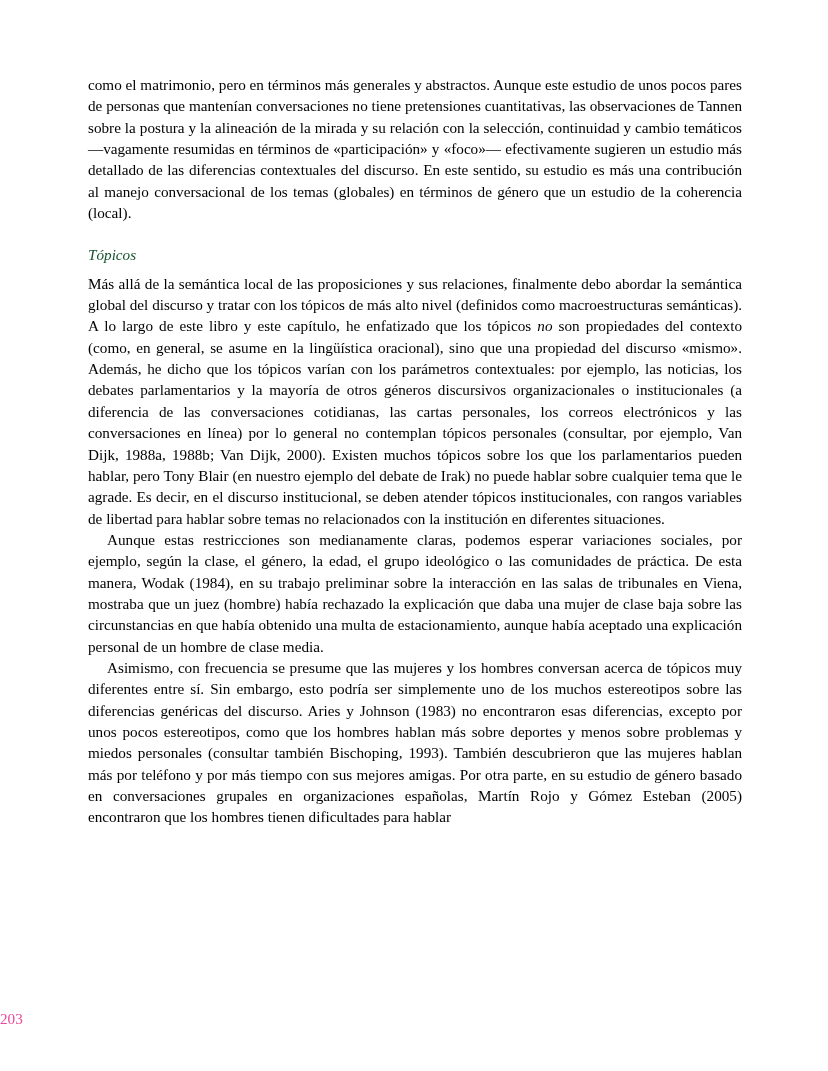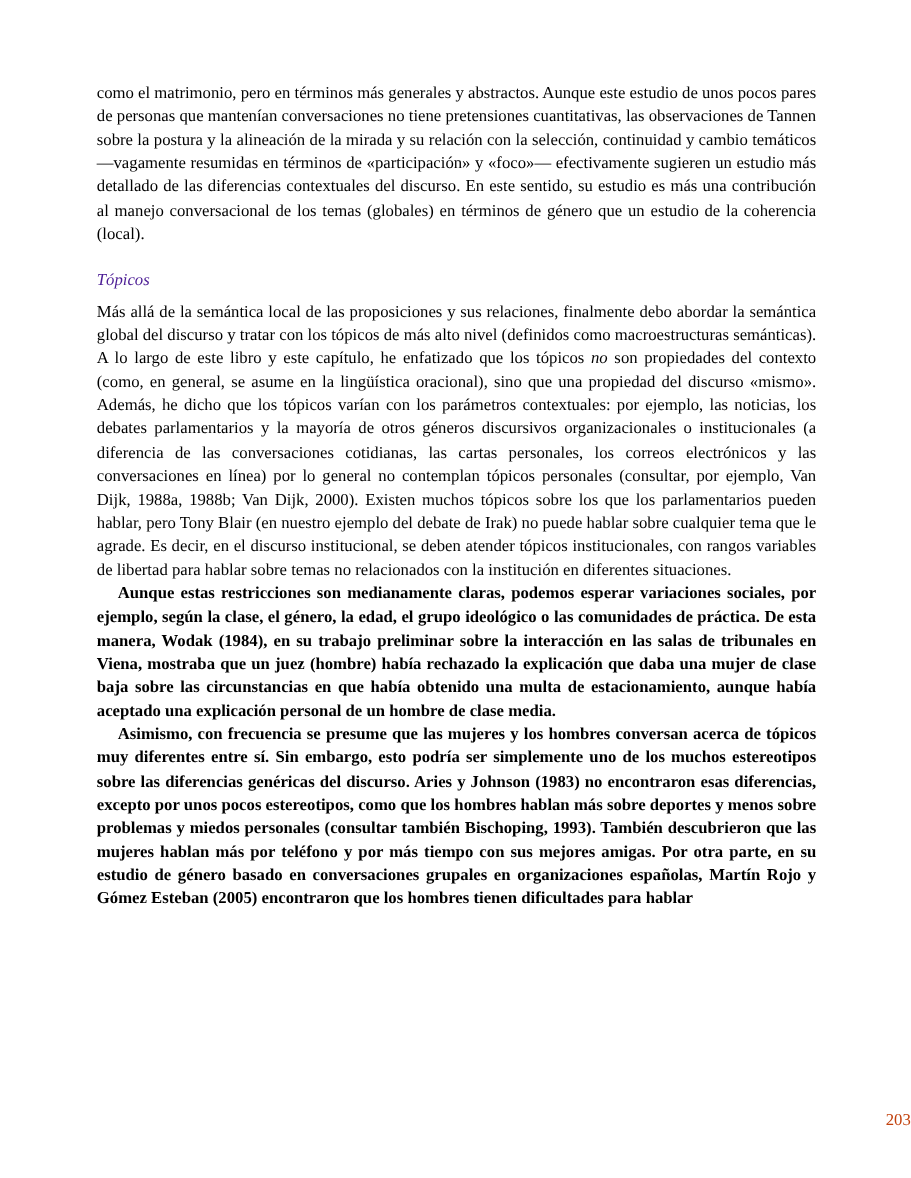--- a/index.html
+++ b/index.html
@@ -27,50 +27,49 @@
     margin: 0;
     font-size: 15.2px;
     line-height: 21.35px;
     text-align: justify;
     text-justify: inter-word;
     color: #000000;
     -webkit-font-smoothing: antialiased;
   }
   .para.indent {
     text-indent: 19px;
-    font-weight: bold;
   }
   .section-heading {
     margin: 0;
     font-size: 15.2px;
     line-height: 21.35px;
     font-style: italic;
     font-weight: normal;
     text-align: left;
-    color: #4c1d95;
+    color: #14532d;
   }
   .gap-before-heading {
     height: 21px;
   }
   .gap-after-heading {
     height: 7px;
   }
   .it {
     font-style: italic;
     margin-top: 20px;
   }
   .page-number {
     position: absolute;
     left: 0;
     top: 1008px;
     width: 828px;
-    text-align: right;
+    text-align: left;
     font-size: 15.2px;
     line-height: 21px;
-    color: #c2410c;
+    color: #ec4899;
   }
 </style>
 </head>
 <body>
 
 <div class="page">
 
   <div class="content">
 
     <p class="para">como el matrimonio, pero en términos más generales y abstractos. Aunque este estudio de unos pocos pares de personas que mantenían conversaciones no tiene pretensiones cuantitativas, las observaciones de Tannen sobre la postura y la alineación de la mirada y su relación con la selección, continuidad y cambio temáticos —vagamente resumidas en términos de «participación» y «foco»— efectivamente sugieren un estudio más detallado de las diferencias contextuales del discurso. En este sentido, su estudio es más una contribución al manejo conversacional de los temas (globales) en términos de género que un estudio de la coherencia (local).</p>

